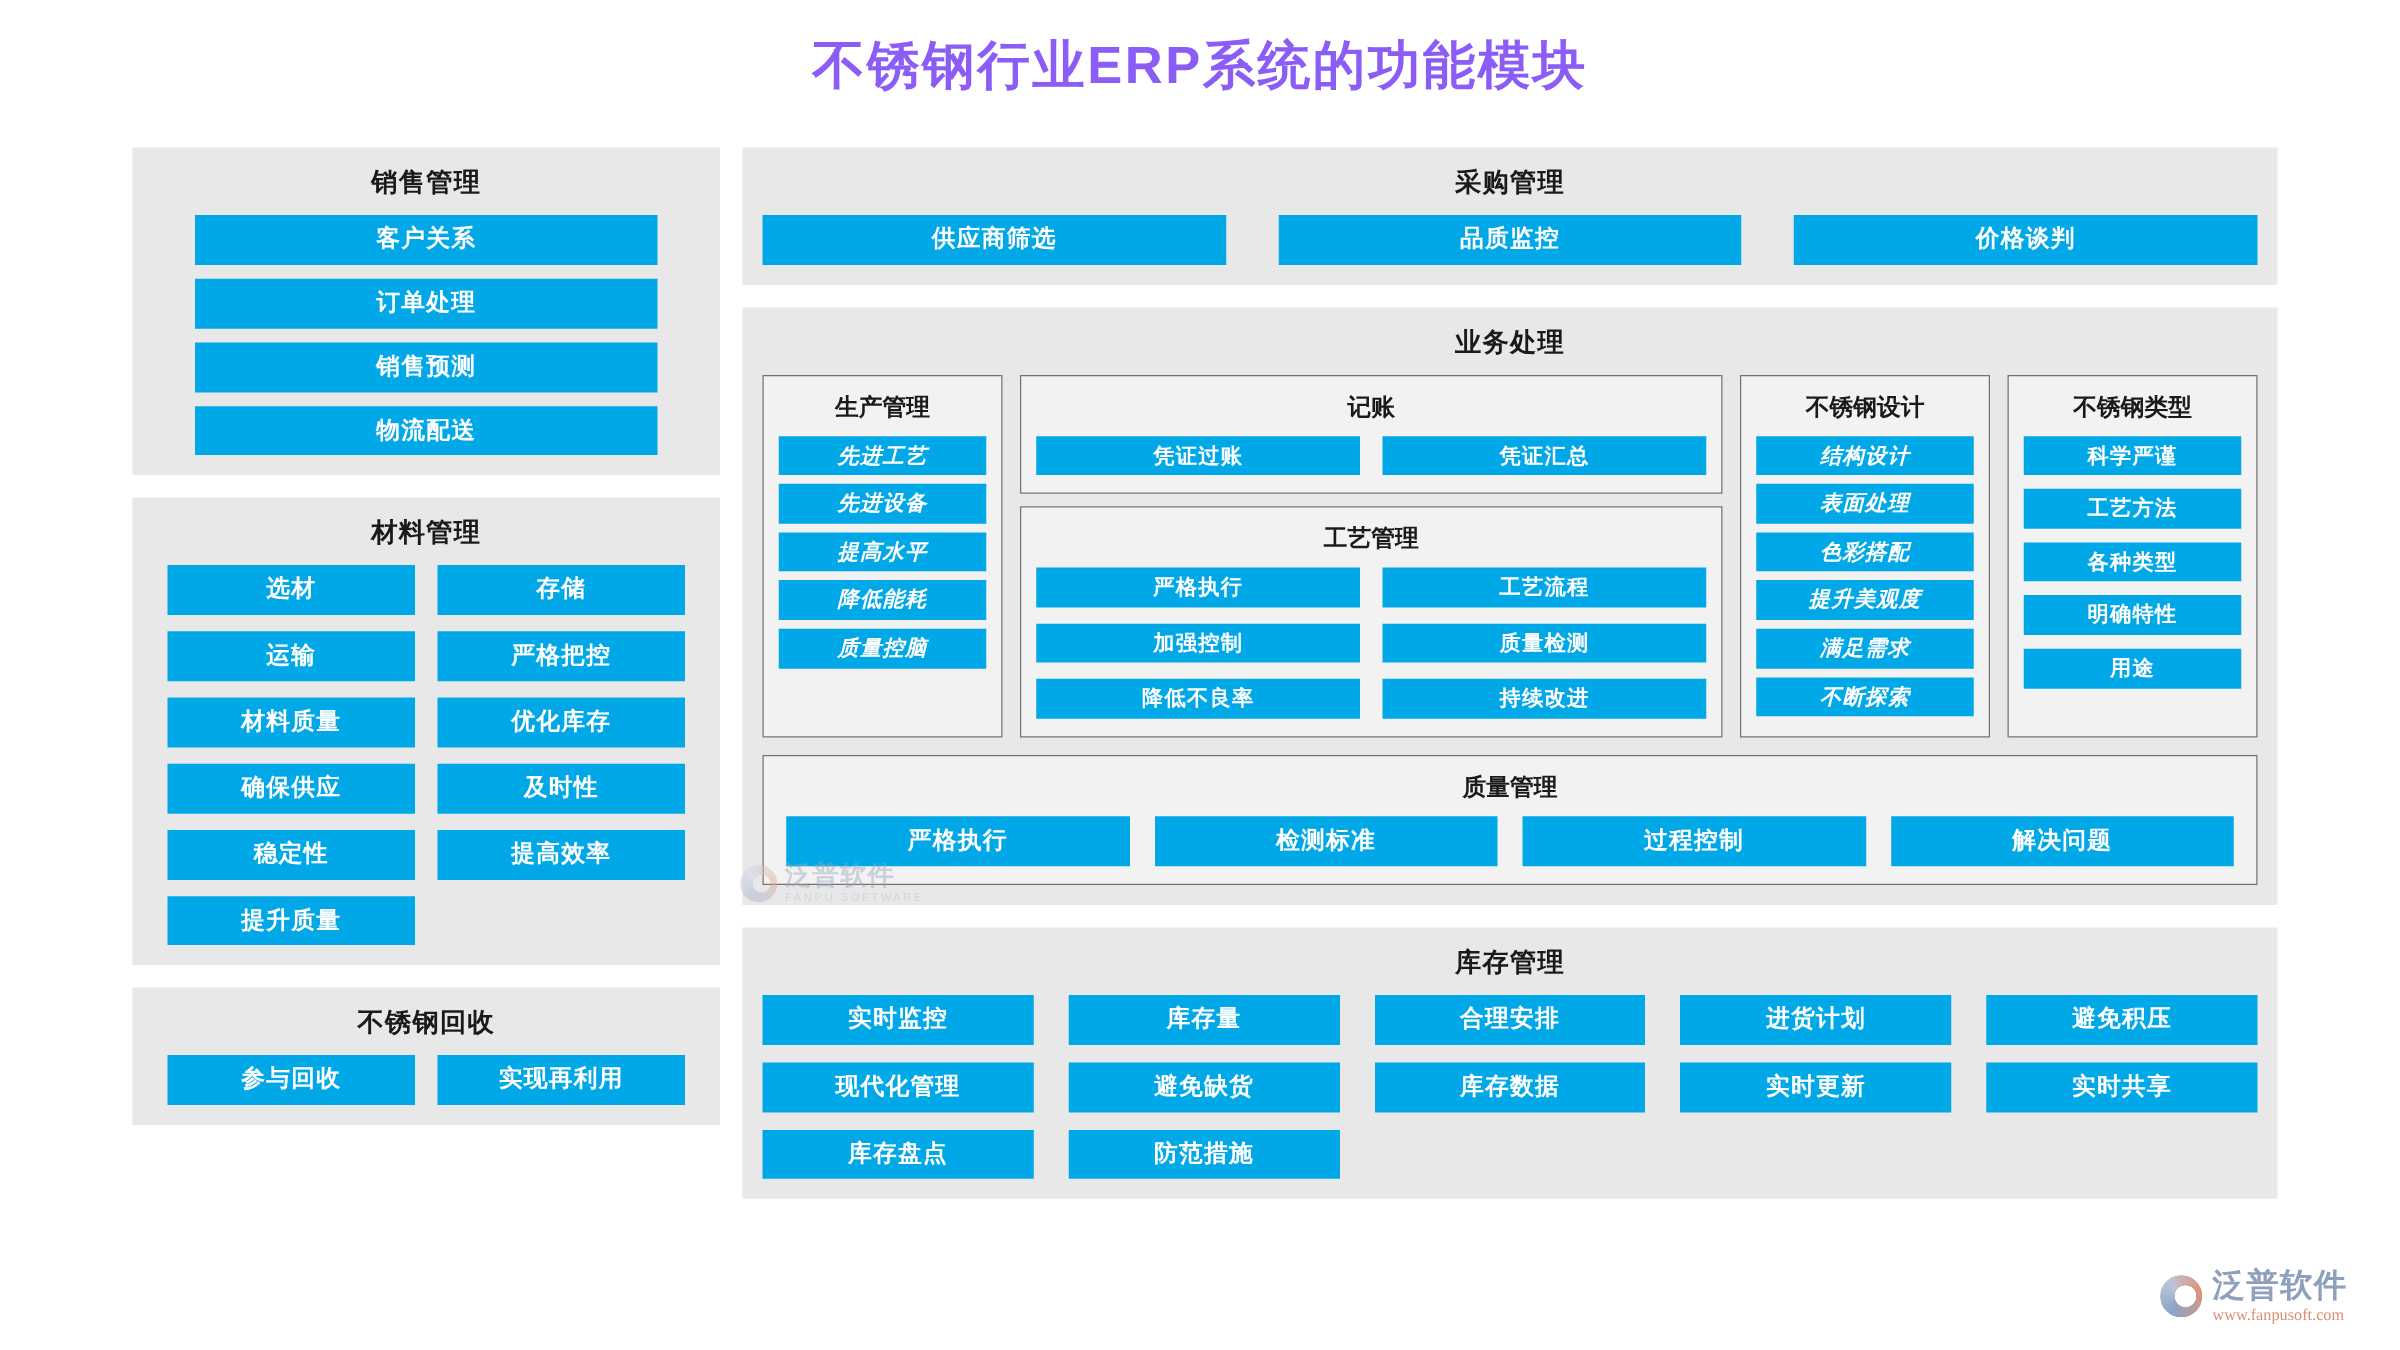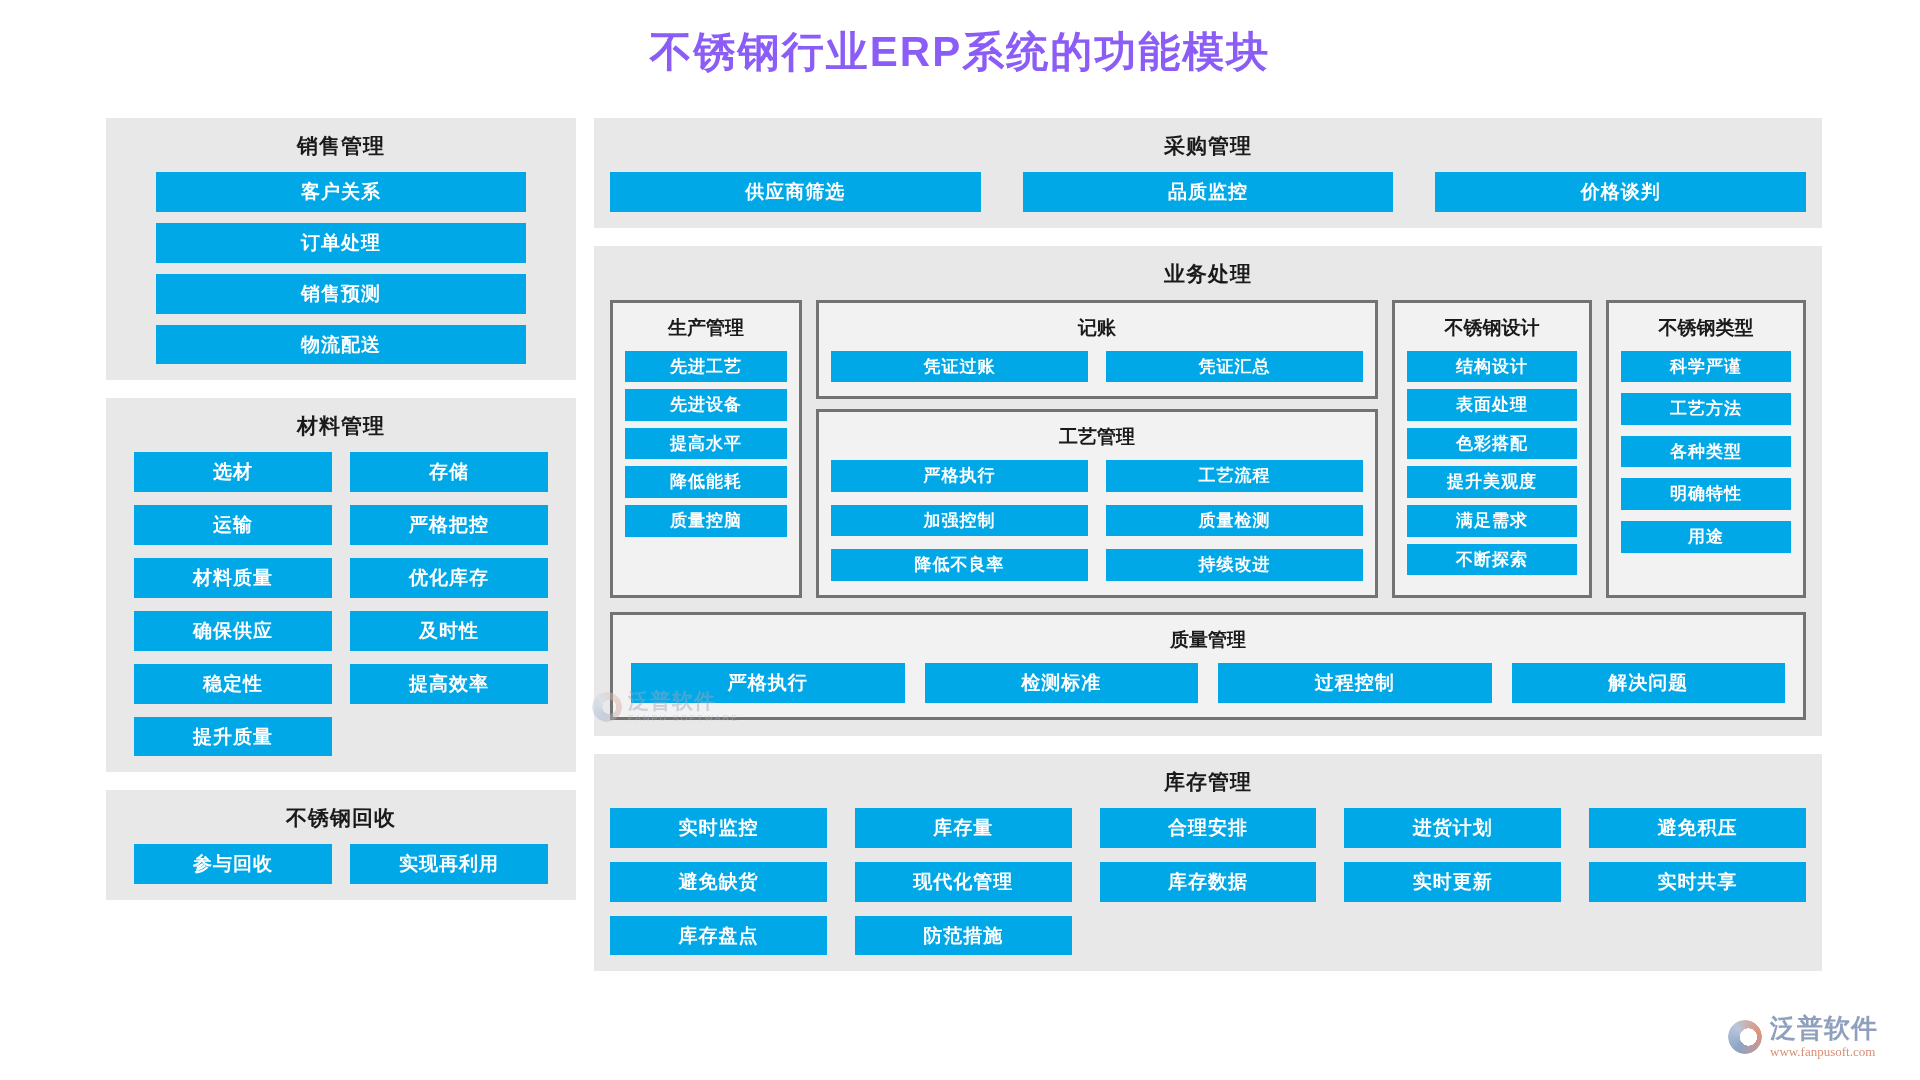--- a/index.html
+++ b/index.html
@@ -66,21 +66,21 @@
     text-align: center;
     font-size: 21px;
     font-weight: bold;
     color: #1a1a1a;
     margin-bottom: 12px;
     letter-spacing: 1px;
   }
 
   .subpanel {
     background: #f2f2f2;
-    border: 3px solid #737373;
+    border: 1px solid #737373;
     padding: 12px 12px 14px 12px;
   }
   .subpanel-title {
     text-align: center;
     font-size: 19px;
     font-weight: bold;
     color: #1a1a1a;
     margin-bottom: 10px;
   }
 
@@ -93,21 +93,21 @@
     text-align: center;
     padding: 9px 6px;
     line-height: 1.15;
     white-space: nowrap;
     letter-spacing: 1px;
     user-select: none;
   }
   .chip.sm { font-size: 17px; padding: 6px 4px; }
 
   .stack { display: flex; flex-direction: column; gap: 11px; }
-  .stack.tight { gap: 7px; }
+  .stack.tight { gap: 7px; font-style: italic; }
 
   .grid2 {
     display: grid;
     grid-template-columns: 1fr 1fr;
     gap: 13px 18px;
   }
   .grid3 {
     display: grid;
     grid-template-columns: 1fr 1fr 1fr;
     gap: 12px 42px;
@@ -324,22 +324,22 @@
       </div>
 
       <div class="panel">
         <div class="panel-title">库存管理</div>
         <div class="grid4">
           <div class="chip">实时监控</div>
           <div class="chip">库存量</div>
           <div class="chip">合理安排</div>
           <div class="chip">进货计划</div>
           <div class="chip">避免积压</div>
+          <div class="chip">现代化管理</div>
           <div class="chip">避免缺货</div>
-          <div class="chip">现代化管理</div>
           <div class="chip">库存数据</div>
           <div class="chip">实时更新</div>
           <div class="chip">实时共享</div>
           <div class="chip">库存盘点</div>
           <div class="chip">防范措施</div>
         </div>
       </div>
 
     </div>
   </div>

